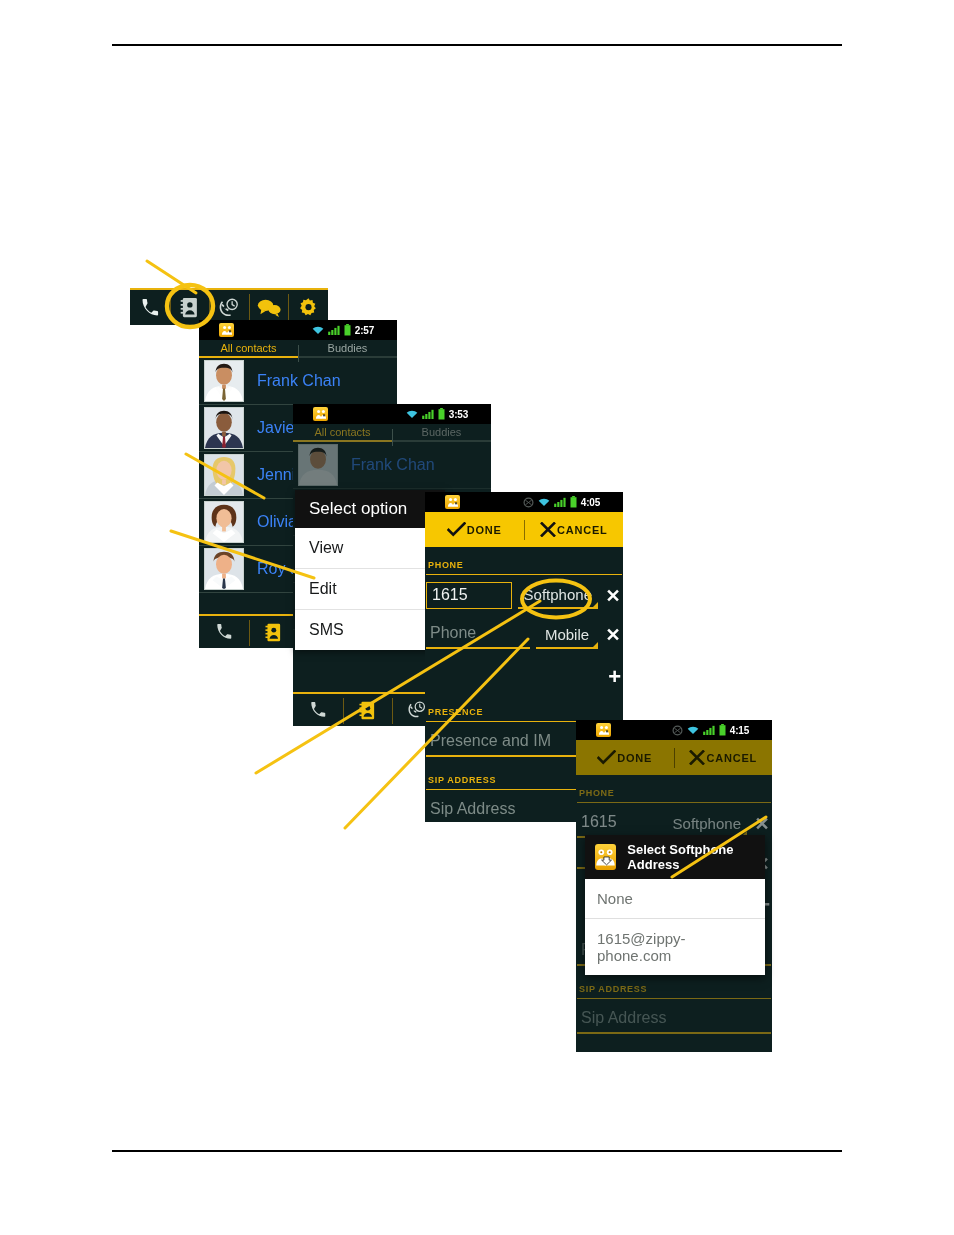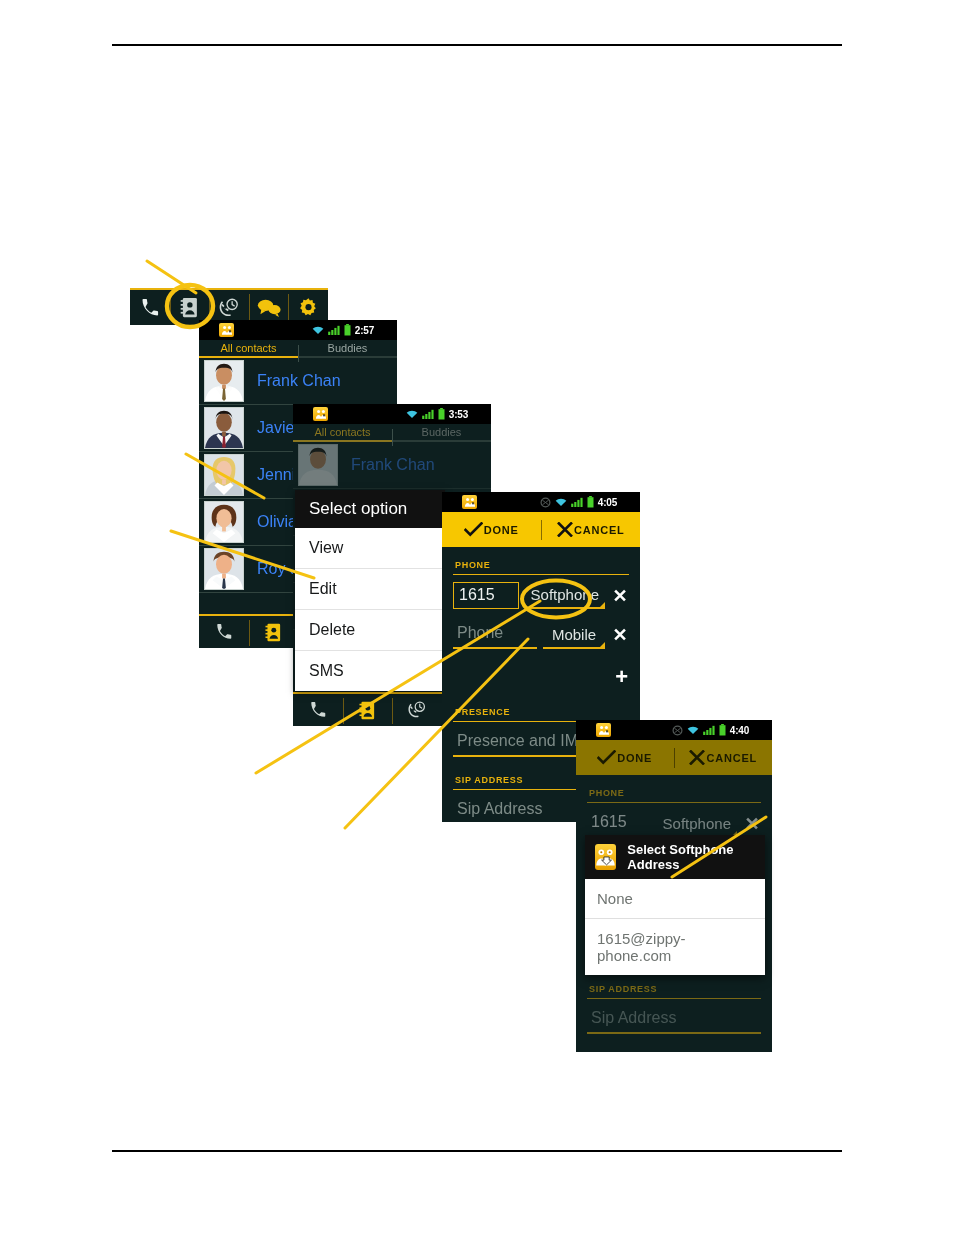--- a/index.html
+++ b/index.html
@@ -125,21 +125,21 @@
     padding: 9px 14px;
   }
   .dialog-item {
     font-size: 16px; color: #17191a;
     padding: 11px 14px;
     border-bottom: 1px solid #e2e2e2;
   }
   .dialog-item:last-child { border-bottom: none; }
 
   
-  .form-body { padding: 0 11px; }
+  .form-body { padding: 0 1px; }
   .section-label {
     color: #e8b20d; font-size: 9px; font-weight: bold;
     letter-spacing: .7px; padding: 13px 0 4px 2px;
   }
   .section-rule { height: 1px; background: #e8b20d; }
   .field-row {
     display: flex; align-items: center;
     padding: 7px 0 5px 0;
     gap: 6px;
   }
@@ -542,25 +542,24 @@
           <path d="M5 13l-1 6 6-4z" fill="#cfd8d5"></path>
         </svg>
       </div>
     </div>
   </div>
 
   <div class="dialog" id="select-option-dialog" style="left:295px; top:490px; width:150px;">
     <div class="dialog-title">Select option</div>
     <div class="dialog-item">View</div>
     <div class="dialog-item">Edit</div>
-    <div class="dialog-item">Delete</div>
     <div class="dialog-item">SMS</div>
   </div>
 
-  <div class="panel" id="edit-contact-screen" style="left:442px; top:492px; width:198px; height:330px;">
+  <div class="panel" id="edit-contact-screen" style="left:425px; top:492px; width:198px; height:330px;">
 
     <div class="statusbar">
       <div class="sb-left">
         <div class="app-badge">
           <svg width="12" height="11" viewBox="0 0 20 18">
             <circle cx="6" cy="4" r="2.6" fill="#fff"></circle>
               <circle cx="14" cy="4" r="2.6" fill="#fff"></circle>
             <path d="M1.5 16c.3-4 2.2-6 4.5-6s4.2 2 4.5 6z" fill="#fff"></path>
             <path d="M9.5 16c.3-4 2.2-6 4.5-6s4.2 2 4.5 6z" fill="#fff"></path>
             <path d="M13 9l4 0-2 4z" fill="#111"></path>
@@ -662,21 +661,21 @@
         <svg class="ico-sig" viewBox="0 0 14 12">
           <rect x="0" y="8" width="2.6" height="4" fill="#49d12a"></rect>
           <rect x="3.7" y="6" width="2.6" height="6" fill="#49d12a"></rect>
           <rect x="7.4" y="3.5" width="2.6" height="8.5" fill="#49d12a"></rect>
           <rect x="11.1" y="1" width="2.6" height="11" fill="#49d12a"></rect>
         </svg>
         <svg class="ico-bat" viewBox="0 0 8 14">
           <rect x="2.4" y="0" width="3.2" height="1.6" fill="#49d12a"></rect>
           <rect x="0.5" y="1.4" width="7" height="12" fill="#49d12a"></rect>
         </svg>
-        <span class="sb-time">4:40</span>
+        <span class="sb-time">4:15</span>
       </div>
     </div>
 
     <div class="actionbar dim">
       <div class="ab-btn">
         <svg width="19" height="15" viewBox="0 0 20 16">
           <path d="M1.5 8.5l5 5L18.5 1.5" stroke="#1a1a00" stroke-width="2.8" fill="none" stroke-linecap="square"></path>
         </svg>
         <span>DONE</span>
       </div>

